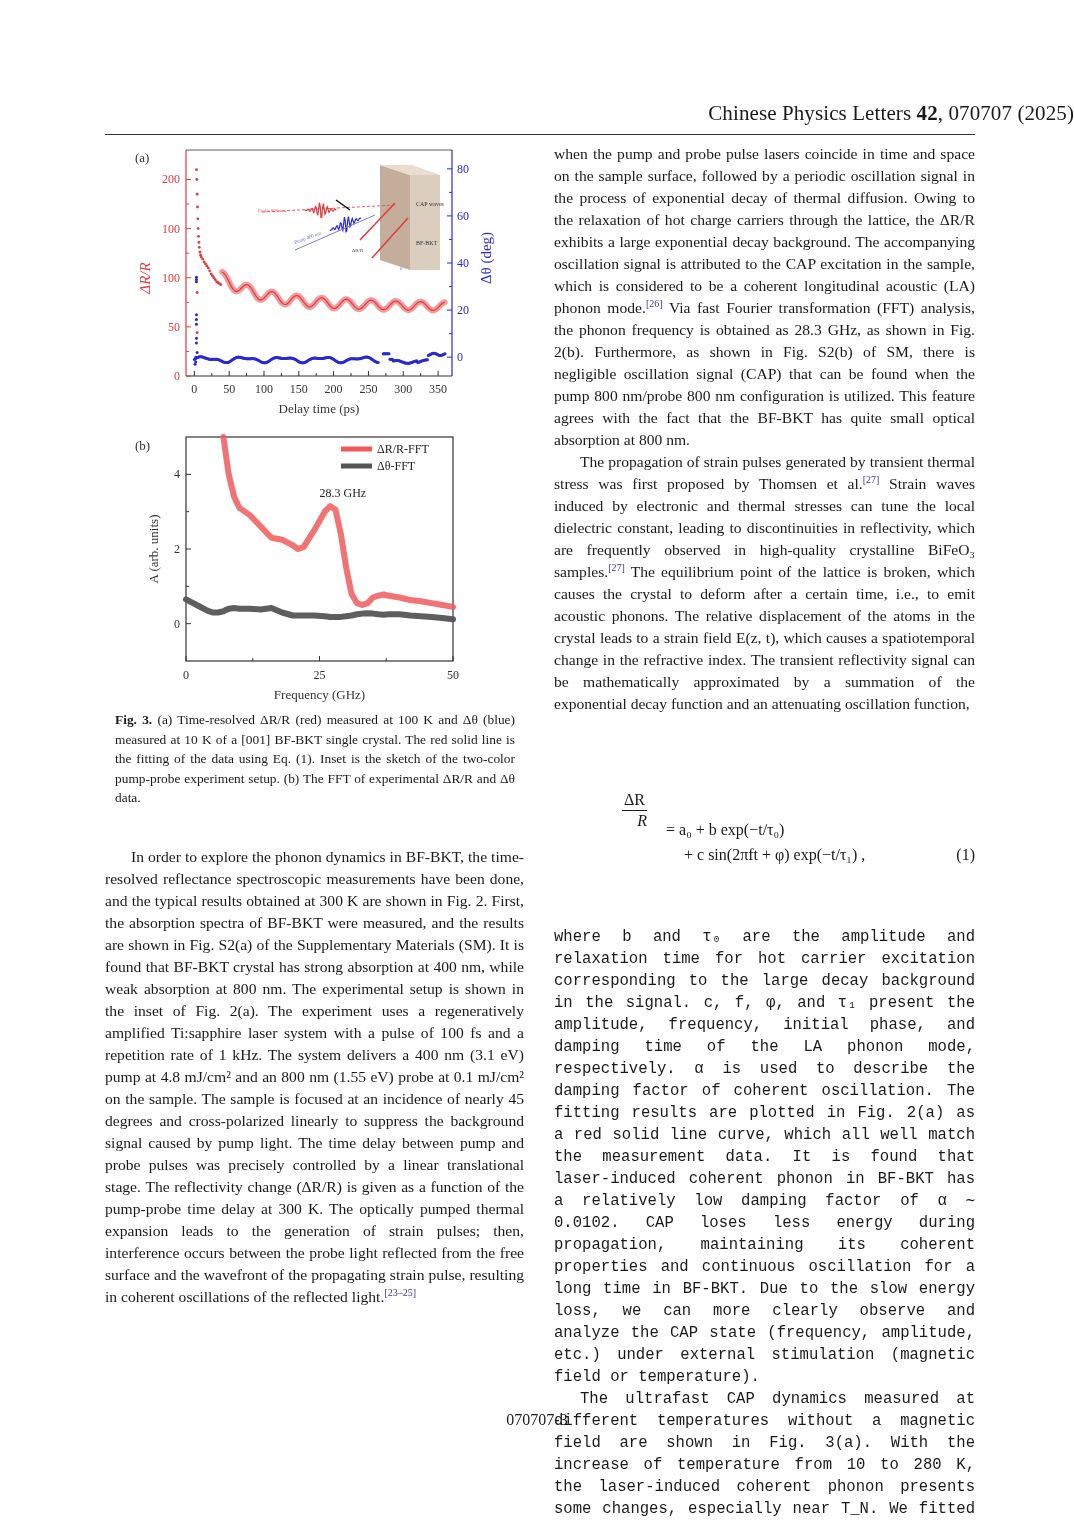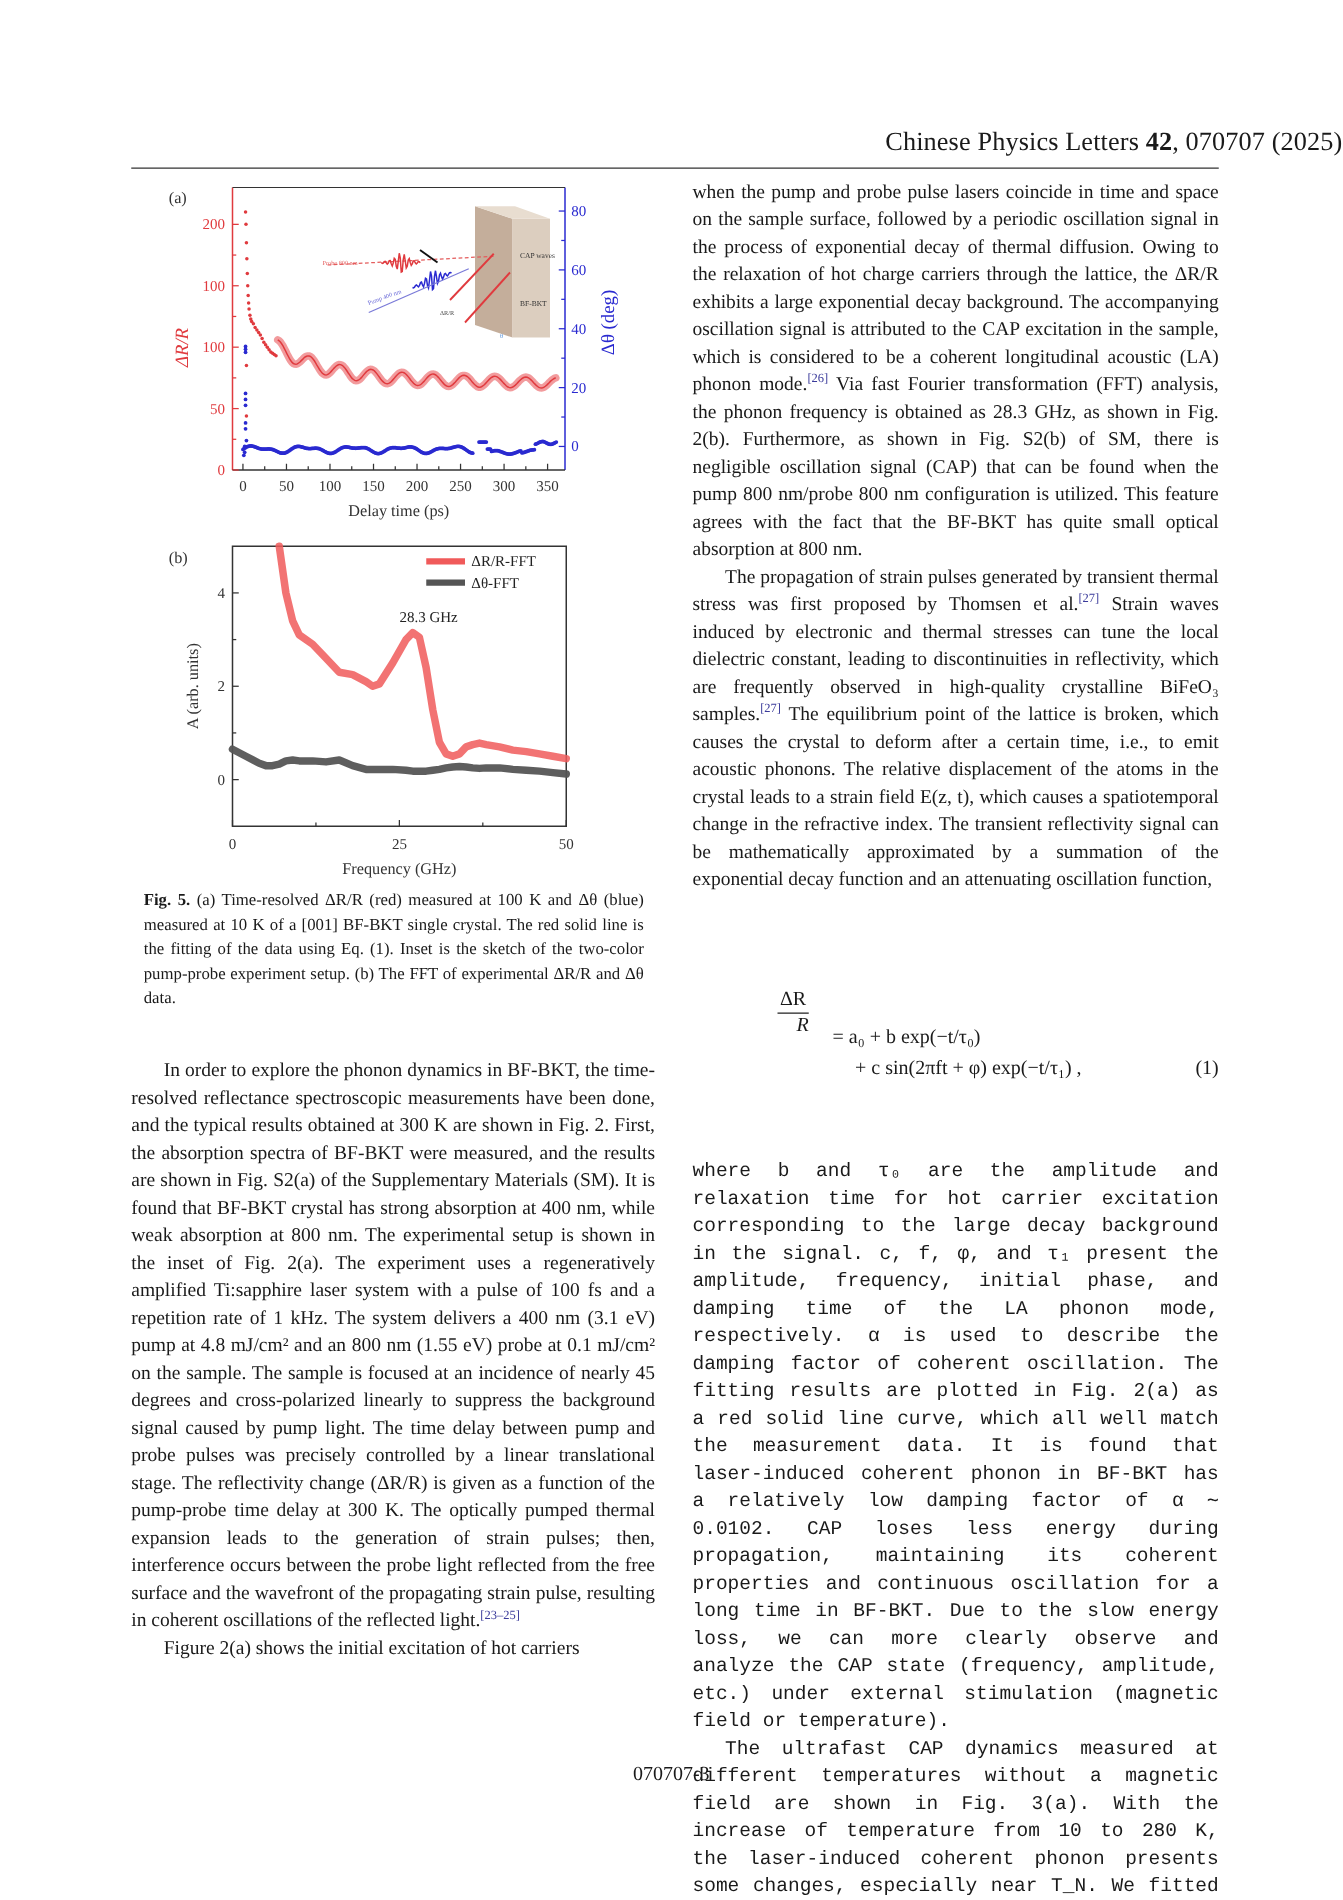--- a/index.html
+++ b/index.html
@@ -477,27 +477,26 @@
       <path d="M186.0,599.4L196.7,605.0L207.4,610.6L212.7,612.5L218.0,612.5L223.4,611.3L228.7,608.7L234.1,608.0L239.4,608.7L250.1,608.7L260.8,609.5L271.4,608.0L282.1,612.5L292.8,615.5L298.1,615.5L303.5,615.5L314.2,615.5L324.8,616.2L330.2,616.9L335.5,616.9L340.9,616.9L346.2,616.2L351.5,615.5L356.9,614.3L362.2,613.6L367.6,613.2L372.9,613.6L378.2,614.3L383.6,614.7L388.9,614.3L399.6,614.3L410.3,615.5L421.0,616.2L431.6,616.9L442.3,618.1L453.0,619.2" fill="none" stroke="#555555" stroke-width="6" stroke-linejoin="round" stroke-linecap="round" opacity="0.95"></path>
       <line x1="341" y1="449" x2="372" y2="449" stroke="#f05a5a" stroke-width="5"></line>
       <text x="377" y="453" font-size="12" fill="#222">ΔR/R-FFT</text>
       <line x1="341" y1="466" x2="372" y2="466" stroke="#555555" stroke-width="5"></line>
       <text x="377" y="470" font-size="12" fill="#222">Δθ-FFT</text>
       <text x="342.85" y="497.26666666666665" font-size="12" text-anchor="middle" fill="#222">28.3 GHz</text>
     </g>
 </svg>
 
 <div class="fig-caption">
-  <b>Fig. 5.</b>
+  <b>Fig. 3.</b>
   <span>(a) Time-resolved ΔR/R (red) measured at 100 K and Δθ (blue) measured at 10 K of a [001] BF-BKT single crystal. The red solid line is the fitting of the data using Eq. (1). Inset is the sketch of the two-color pump-probe experiment setup. (b) The FFT of experimental ΔR/R and Δθ data.</span>
 </div>
 
 <div class="col left" style="top:846px;">
   <p class="ind"><span>In order to explore the phonon dynamics in BF-BKT, the time-resolved reflectance spectroscopic measurements have been done, and the typical results obtained at 300 K are shown in Fig. 2. First, the absorption spectra of BF-BKT were measured, and the results are shown in Fig. S2(a) of the Supplementary Materials (SM). It is found that BF-BKT crystal has strong absorption at 400 nm, while weak absorption at 800 nm. The experimental setup is shown in the inset of Fig. 2(a). The experiment uses a regeneratively amplified Ti:sapphire laser system with a pulse of 100 fs and a repetition rate of 1 kHz. The system delivers a 400 nm (3.1 eV) pump at 4.8 mJ/cm² and an 800 nm (1.55 eV) probe at 0.1 mJ/cm² on the sample. The sample is focused at an incidence of nearly 45 degrees and cross-polarized linearly to suppress the background signal caused by pump light. The time delay between pump and probe pulses was precisely controlled by a linear translational stage. The reflectivity change (ΔR/R) is given as a function of the pump-probe time delay at 300 K. The optically pumped thermal expansion leads to the generation of strain pulses; then, interference occurs between the probe light reflected from the free surface and the wavefront of the propagating strain pulse, resulting in coherent oscillations of the reflected light.</span><sup class="cite">[23–25]</sup></p>
-  <p class="ind">Figure 2(a) shows the initial excitation of hot carriers</p>
 </div>
 
 <div class="col right">
   <p><span>when the pump and probe pulse lasers coincide in time and space on the sample surface, followed by a periodic oscillation signal in the process of exponential decay of thermal diffusion. Owing to the relaxation of hot charge carriers through the lattice, the ΔR/R exhibits a large exponential decay background. The accompanying oscillation signal is attributed to the CAP excitation in the sample, which is considered to be a coherent longitudinal acoustic (LA) phonon mode.</span><sup class="cite">[26]</sup><span> Via fast Fourier transformation (FFT) analysis, the phonon frequency is obtained as 28.3 GHz, as shown in Fig. 2(b). Furthermore, as shown in Fig. S2(b) of SM, there is negligible oscillation signal (CAP) that can be found when the pump 800 nm/probe 800 nm configuration is utilized. This feature agrees with the fact that the BF-BKT has quite small optical absorption at 800 nm.</span></p>
   <p class="ind"><span>The propagation of strain pulses generated by transient thermal stress was first proposed by Thomsen et al.</span><sup class="cite">[27]</sup><span> Strain waves induced by electronic and thermal stresses can tune the local dielectric constant, leading to discontinuities in reflectivity, which are frequently observed in high-quality crystalline BiFeO₃ samples.</span><sup class="cite">[27]</sup><span> The equilibrium point of the lattice is broken, which causes the crystal to deform after a certain time, i.e., to emit acoustic phonons. The relative displacement of the atoms in the crystal leads to a strain field E(z, t), which causes a spatiotemporal change in the refractive index. The transient reflectivity signal can be mathematically approximated by a summation of the exponential decay function and an attenuating oscillation function,</span></p>
 </div>
 
 <div class="eq">
   <div style="position:absolute;left:68px;top:0px;" class="frac">
     <span class="num">ΔR</span>

